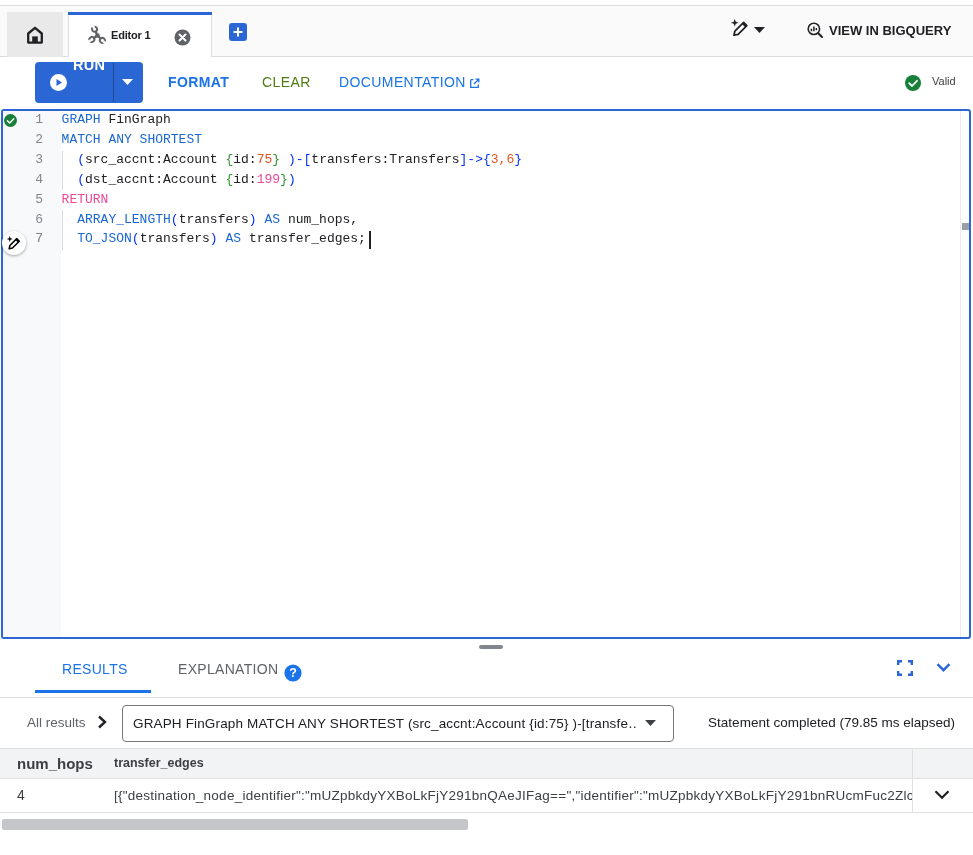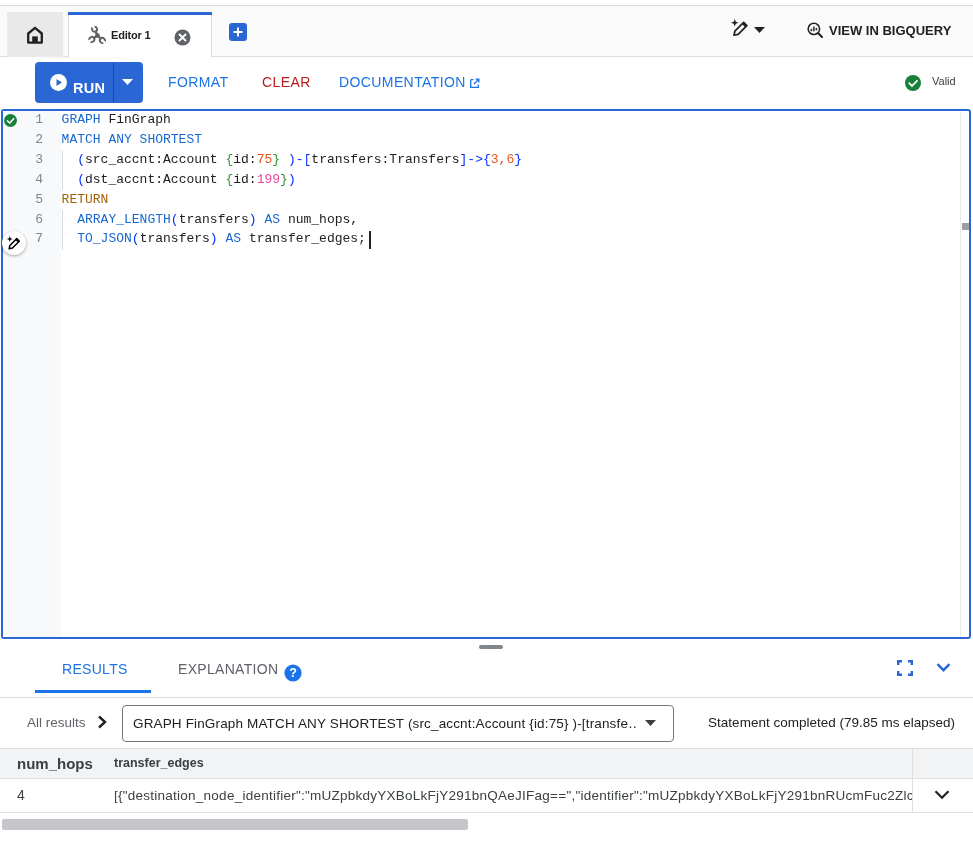--- a/index.html
+++ b/index.html
@@ -70,27 +70,27 @@
   <path d="M16.4 16.4 L21.3 21.3" stroke="#202124" stroke-width="2.8" stroke-linecap="round"></path>
   <path d="M7.2 10.2 V13.6 M10.5 7.4 V13.6 M13.8 9.3 V12.4" stroke="#202124" stroke-width="2"></path>
 </svg>
 <div class="abs" style="left:829px; top:23px; font-size:13px; font-weight:700; letter-spacing:0px; color:#202124;">VIEW IN BIGQUERY</div>
 
 <div class="abs" style="left:35px; top:62px; width:108px; height:41px; background:#2a66d4; border-radius:4px;"></div>
 <svg class="abs" style="left:50px; top:74px;" width="17" height="17" viewBox="0 0 17 17">
   <circle cx="8.5" cy="8.5" r="8.5" fill="#fff"></circle>
   <path d="M6.5 5 L12 8.5 L6.5 12 Z" fill="#2a66d4"></path>
 </svg>
-<div class="abs" style="left:73px; top:68px; height:41px; line-height:41px; font-size:14.5px; font-weight:700; letter-spacing:0.3px; color:#fff;">RUN</div>
+<div class="abs" style="left:73px; top:45px; height:41px; line-height:41px; font-size:14.5px; font-weight:700; letter-spacing:0.3px; color:#fff;">RUN</div>
 <div class="abs" style="left:113px; top:63px; width:1px; height:39px; background:rgba(23,43,99,0.55);"></div>
 <svg class="abs" style="left:122px; top:79px;" width="11" height="6" viewBox="0 0 11 6">
   <path d="M0 0 H11 L5.5 6 Z" fill="#fff"></path>
 </svg>
-<div class="abs" style="left:168px; top:62px; height:41px; line-height:41px; font-size:14px; font-weight:400; letter-spacing:0.4px; color:#1a73e8;">FORMAT</div>
-<div class="abs" style="left:262px; top:62px; height:41px; line-height:41px; font-size:14px; font-weight:400; letter-spacing:0.4px; color:#b91c1c;">CLEAR</div>
+<div class="abs" style="left:168px; top:62px; height:41px; line-height:41px; font-size:14px; font-weight:700; letter-spacing:0.4px; color:#1a73e8;">FORMAT</div>
+<div class="abs" style="left:262px; top:62px; height:41px; line-height:41px; font-size:14px; font-weight:400; letter-spacing:0.4px; color:#4d7c0f;">CLEAR</div>
 <div class="abs" style="left:339px; top:62px; height:41px; line-height:41px; font-size:14px; font-weight:400; letter-spacing:0.4px; color:#1a73e8;">DOCUMENTATION</div>
 <svg class="abs" style="left:468px; top:77px;" width="13" height="13" viewBox="0 0 24 24">
   <path d="M5 5 H10 M5 5 V19 H19 V14" fill="none" stroke="#1a73e8" stroke-width="2.4"></path>
   <path d="M14 4 H20 V10 M20 4 L11 13" fill="none" stroke="#1a73e8" stroke-width="2.4"></path>
 </svg>
 
 <svg class="abs" style="left:905px; top:75px;" width="16" height="16" viewBox="0 0 16 16">
   <circle cx="8" cy="8" r="8" fill="#188038"></circle>
   <path d="M4.2 8.2 L7 11 L12 5.8" fill="none" stroke="#fff" stroke-width="1.8" stroke-linecap="round" stroke-linejoin="round"></path>
 </svg>
@@ -110,21 +110,21 @@
     <div style="position: absolute; left: 0px; top: 192.7px; width: 43px; text-align: right; font-size: 13px; line-height: 14px; color: rgb(128, 134, 139); font-family: &quot;Liberation Mono&quot;, monospace;">5</div>
     <div style="position: absolute; left: 0px; top: 212.6px; width: 43px; text-align: right; font-size: 13px; line-height: 14px; color: rgb(128, 134, 139); font-family: &quot;Liberation Mono&quot;, monospace;">6</div>
     <div style="position: absolute; left: 0px; top: 232.4px; width: 43px; text-align: right; font-size: 13px; line-height: 14px; color: rgb(128, 134, 139); font-family: &quot;Liberation Mono&quot;, monospace;">7</div>
   </div>
 
 <div class="abs mono" id="code" style="left:0; top:0; font-size:13px; color:#202124;">
     <div style="position: absolute; left: 61.6px; top: 113.2px; font-size: 13px; line-height: 14px; white-space: pre; font-family: &quot;Liberation Mono&quot;, monospace;"><span style="color:#1967d2">GRAPH</span> FinGraph</div>
     <div style="position: absolute; left: 61.6px; top: 133.1px; font-size: 13px; line-height: 14px; white-space: pre; font-family: &quot;Liberation Mono&quot;, monospace;"><span style="color:#1967d2">MATCH ANY SHORTEST</span></div>
     <div style="position: absolute; left: 61.6px; top: 152.9px; font-size: 13px; line-height: 14px; white-space: pre; font-family: &quot;Liberation Mono&quot;, monospace;">  <span style="color:#0431fa">(</span>src_accnt:Account <span style="color:#319331">{</span>id:<span style="color:#e25822">75</span><span style="color:#319331">}</span> <span style="color:#0431fa">)</span><span style="color:#0431fa">-[</span>transfers:Transfers<span style="color:#0431fa">]-&gt;</span><span style="color:#0431fa">{</span><span style="color:#e25822">3,6</span><span style="color:#0431fa">}</span></div>
     <div style="position: absolute; left: 61.6px; top: 172.8px; font-size: 13px; line-height: 14px; white-space: pre; font-family: &quot;Liberation Mono&quot;, monospace;">  <span style="color:#0431fa">(</span>dst_accnt:Account <span style="color:#319331">{</span>id:<span style="color:#ec4899">199</span><span style="color:#319331">}</span><span style="color:#0431fa">)</span></div>
-    <div style="position: absolute; left: 61.6px; top: 192.7px; font-size: 13px; line-height: 14px; white-space: pre; font-family: &quot;Liberation Mono&quot;, monospace;"><span style="color:#a16207">RETURN</span></div>
+    <div style="position: absolute; left: 61.6px; top: 192.7px; font-size: 13px; line-height: 14px; white-space: pre; font-family: &quot;Liberation Mono&quot;, monospace;"><span style="color:#ec4899">RETURN</span></div>
     <div style="position: absolute; left: 61.6px; top: 212.6px; font-size: 13px; line-height: 14px; white-space: pre; font-family: &quot;Liberation Mono&quot;, monospace;">  <span style="color:#1967d2">ARRAY_LENGTH</span><span style="color:#0431fa">(</span>transfers<span style="color:#0431fa">)</span> <span style="color:#1967d2">AS</span> num_hops,</div>
     <div style="position: absolute; left: 61.6px; top: 232.4px; font-size: 13px; line-height: 14px; white-space: pre; font-family: &quot;Liberation Mono&quot;, monospace;">  <span style="color:#1967d2">TO_JSON</span><span style="color:#0431fa">(</span>transfers<span style="color:#0431fa">)</span> <span style="color:#1967d2">AS</span> transfer_edges;</div>
   </div>
 
 <svg class="abs" style="left:4px; top:114px;" width="13" height="13" viewBox="0 0 16 16">
   <circle cx="8" cy="8" r="8" fill="#188038"></circle>
   <path d="M4.2 8.2 L7 11 L12 5.8" fill="none" stroke="#fff" stroke-width="1.8" stroke-linecap="round" stroke-linejoin="round"></path>
 </svg>
 
 <div class="abs" style="left:2px; top:231px; width:24px; height:24px; background:#fff; border-radius:50%; box-shadow:0 1px 3px rgba(0,0,0,0.35);"></div>

